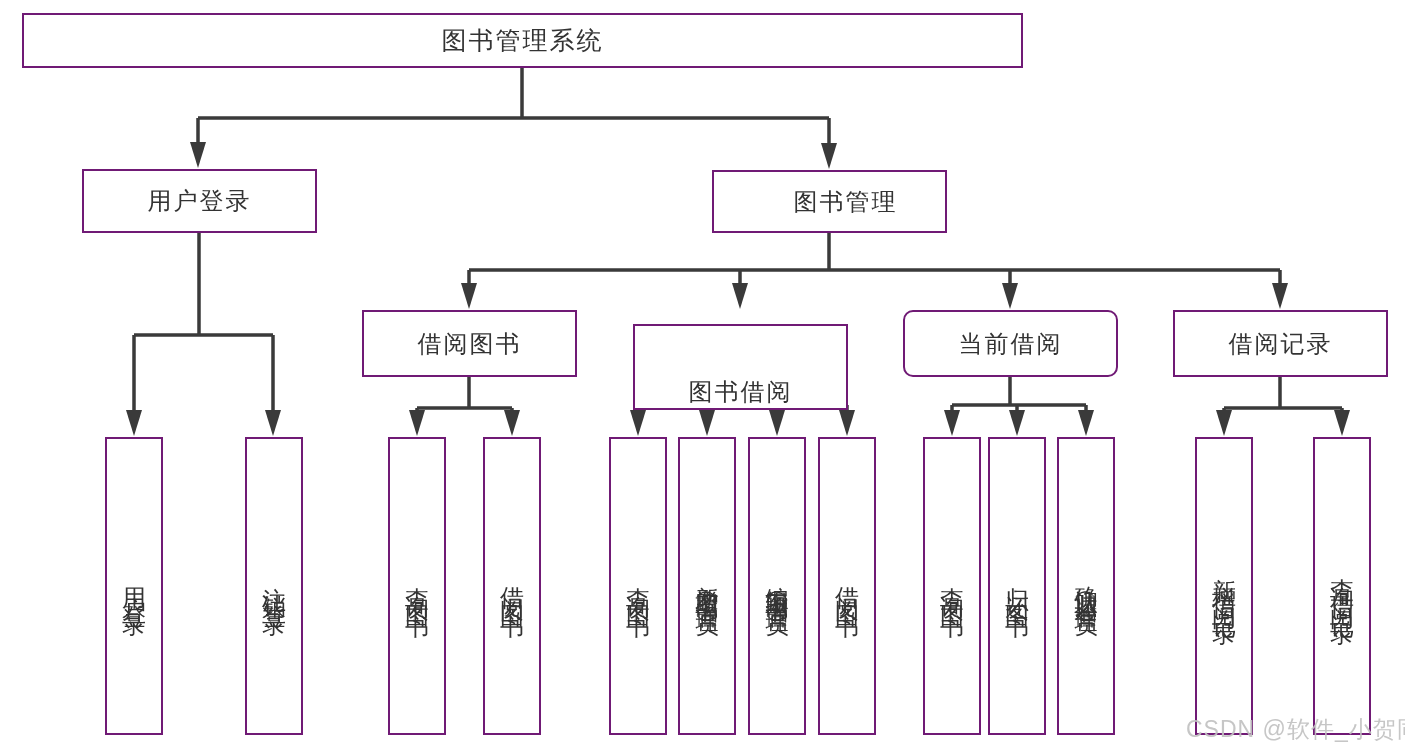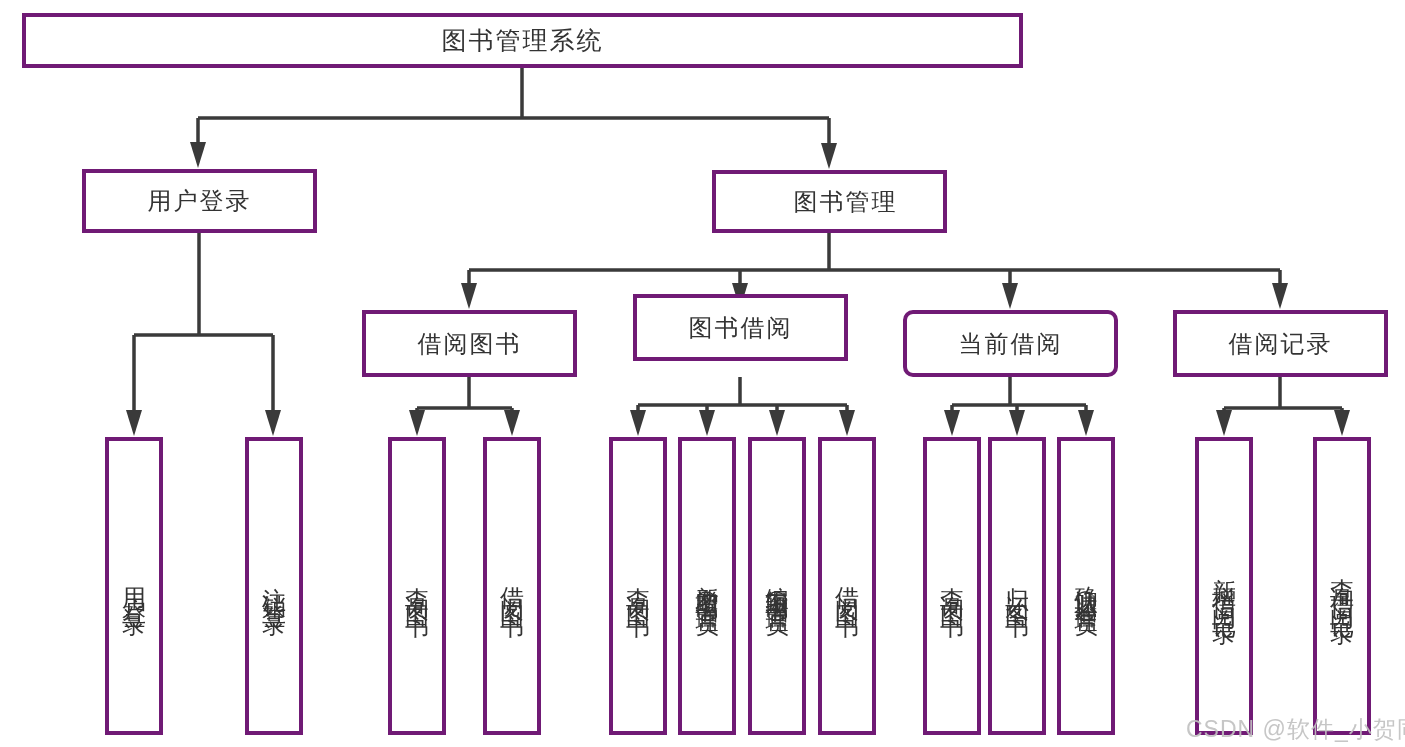--- a/index.html
+++ b/index.html
@@ -2,21 +2,21 @@
 <html><head>
 <meta charset="utf-8">
 <style>
   html,body { margin:0; padding:0; background:#ffffff; }
   #stage {
     position:relative; width:1405px; height:747px; background:#ffffff;
     font-family:"Liberation Sans", sans-serif; overflow:hidden;
   }
   #connectors { position:absolute; left:0; top:0; width:1405px; height:747px; }
   .box {
-    position:absolute; background:#ffffff; border:4px solid #701a75;
+    position:absolute; background:#ffffff; border:2px solid #701a75;
     box-sizing:border-box; display:flex; align-items:center; justify-content:center;
     color:#333333;
   }
   .box .hlabel { font-size:24px; letter-spacing:2px; white-space:nowrap; }
   .box.root .hlabel { font-size:25px; }
   .vtext {
     writing-mode:vertical-rl; text-orientation:mixed;
     font-size:24px; letter-spacing:9px; color:#333333; line-height:1;
   }
   .vtext.tight { font-size:23px; letter-spacing:4px; }
@@ -83,21 +83,21 @@
   <div class="box" style="left:82px; top:169px; width:235px; height:64px;">
     <span class="hlabel">用户登录</span>
   </div>
   <div class="box" style="left:712px; top:170px; width:235px; height:63px;padding-left:32px;">
     <span class="hlabel">图书管理</span>
   </div>
 
   <div class="box" style="left:362px; top:310px; width:215px; height:67px;">
     <span class="hlabel">借阅图书</span>
   </div>
-  <div class="box" style="left:633px; top:294px; width:215px; height:67px;">
+  <div class="box" style="left:633px; top:324px; width:215px; height:86px;align-items:flex-end;">
     <span class="hlabel">图书借阅</span>
   </div>
   <div class="box" style="left:903px; top:310px; width:215px; height:67px;border-radius:10px;">
     <span class="hlabel">当前借阅</span>
   </div>
   <div class="box" style="left:1173px; top:310px; width:215px; height:67px;">
     <span class="hlabel">借阅记录</span>
   </div>
 
   <div class="box" style="left:105px; top:437px; width:58px; height:298px;">

